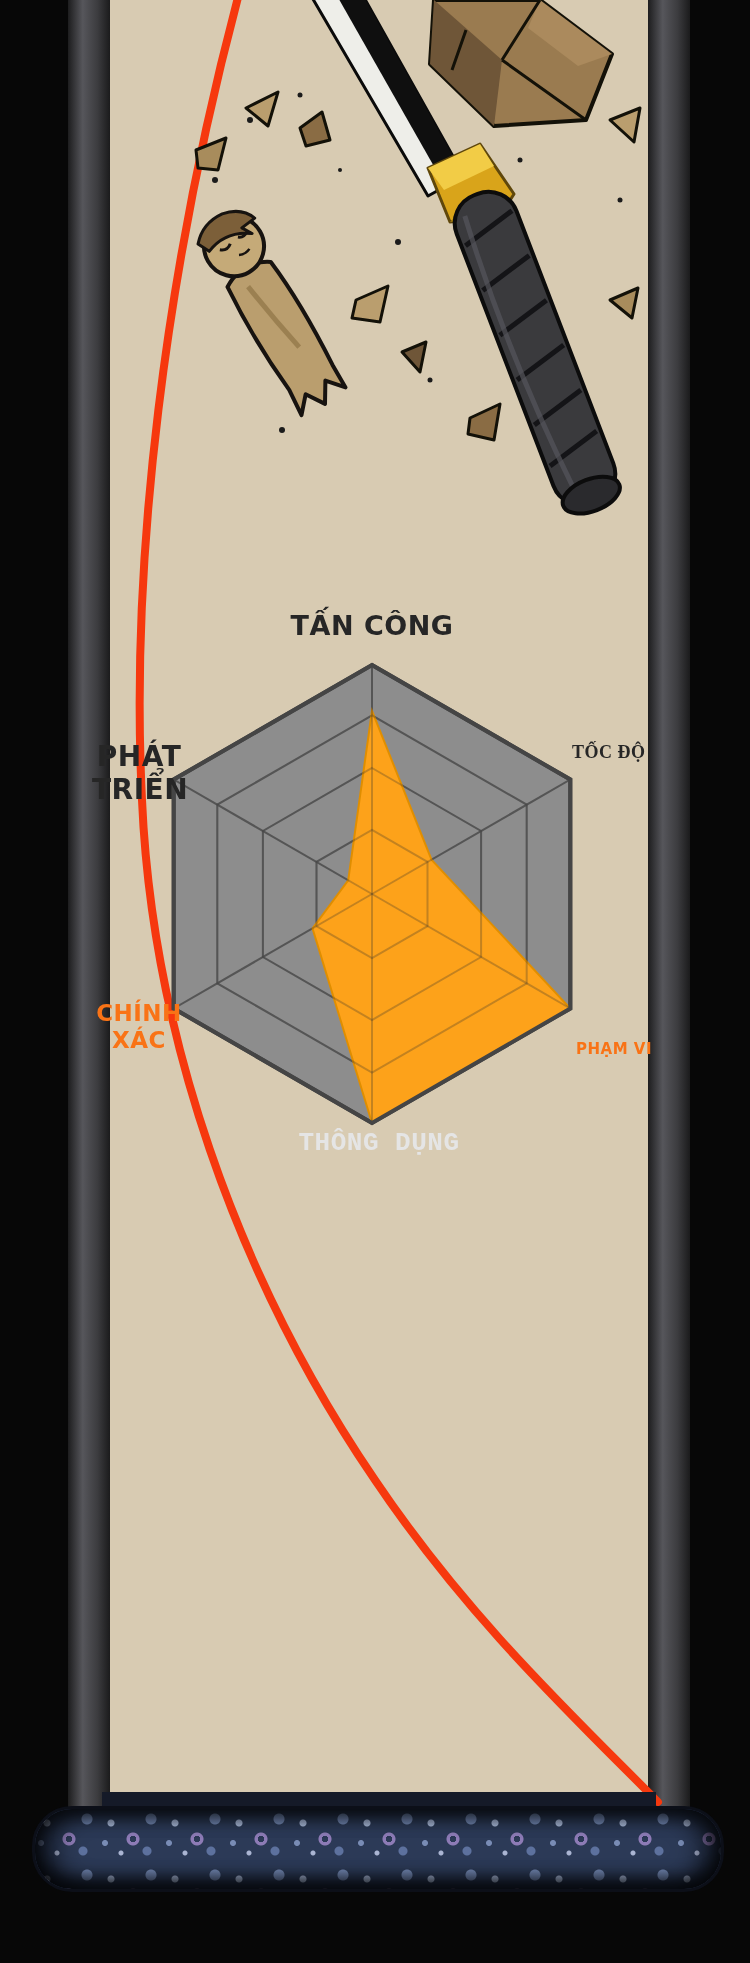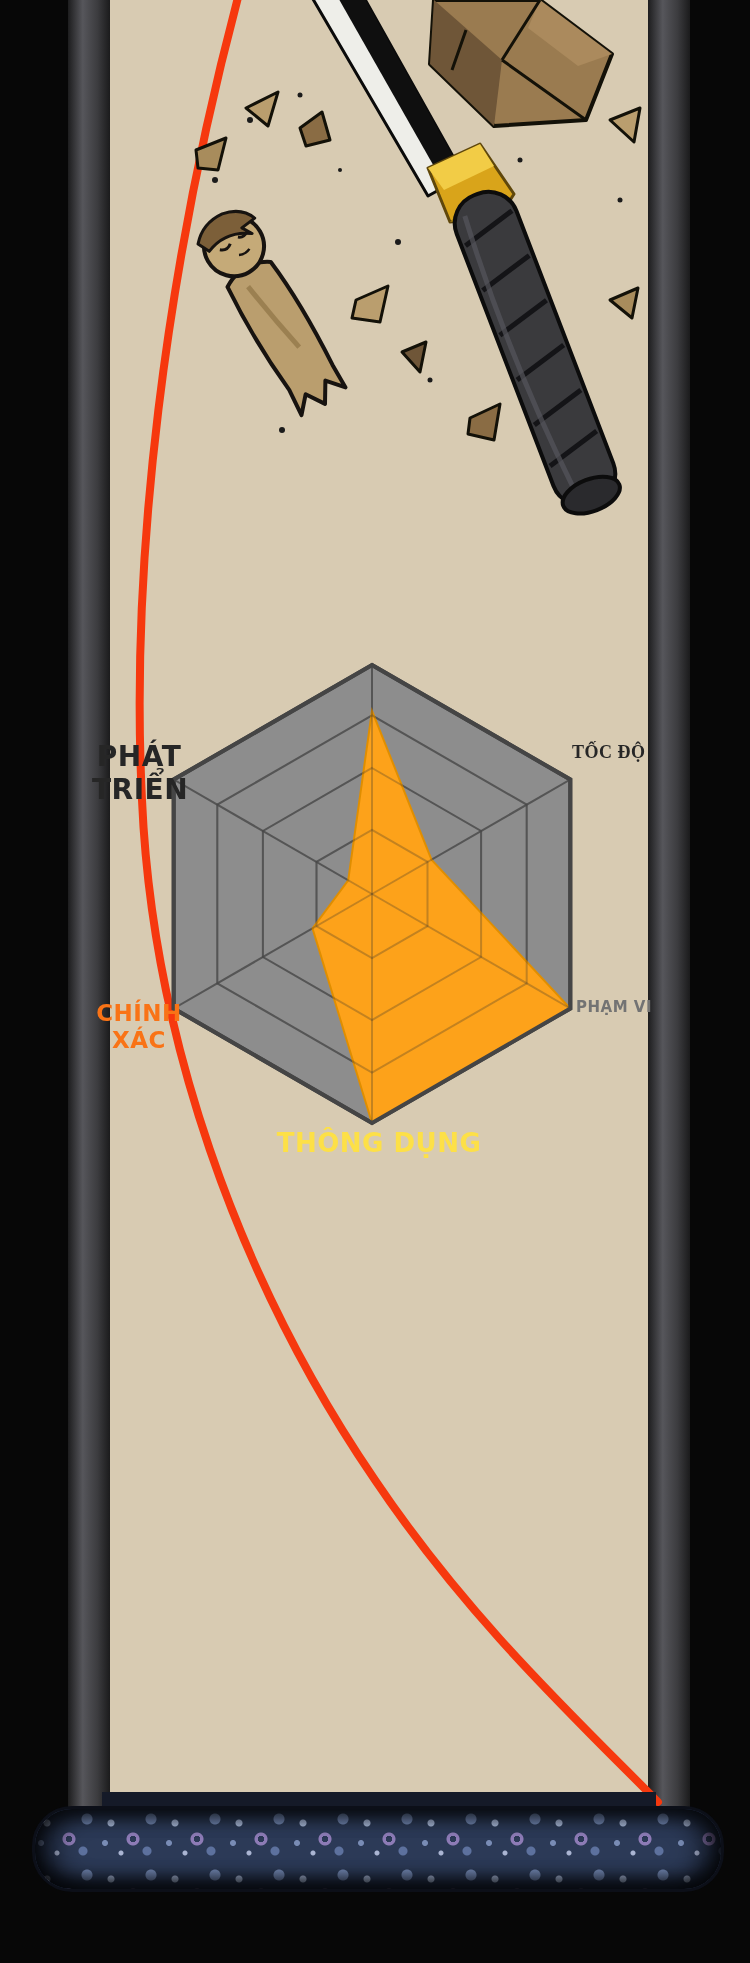--- a/index.html
+++ b/index.html
@@ -118,22 +118,23 @@
       <polygon points="242.0,85.4 396.7,174.7 396.7,353.3 242.0,442.6 87.3,353.3 87.3,174.7" fill="none" stroke="rgba(45,45,45,0.28)" stroke-width="2"></polygon>
       <line x1="242" y1="264" x2="242" y2="35" stroke="rgba(45,45,45,0.28)" stroke-width="2"></line>
       <line x1="242" y1="264" x2="440.31981746663644" y2="149.5" stroke="rgba(45,45,45,0.28)" stroke-width="2"></line>
       <line x1="242" y1="264" x2="440.31981746663644" y2="378.5" stroke="rgba(45,45,45,0.28)" stroke-width="2"></line>
       <line x1="242" y1="264" x2="242" y2="493" stroke="rgba(45,45,45,0.28)" stroke-width="2"></line>
       <line x1="242" y1="264" x2="43.680182533363535" y2="378.5" stroke="rgba(45,45,45,0.28)" stroke-width="2"></line>
       <line x1="242" y1="264" x2="43.68018253336356" y2="149.49999999999997" stroke="rgba(45,45,45,0.28)" stroke-width="2"></line>
       <polygon points="242.0,35.0 440.3,149.5 440.3,378.5 242.0,493.0 43.7,378.5 43.7,149.5" fill="none" stroke="#454545" stroke-width="4"></polygon>
     </svg>
 
+  <div class="rlabel" id="lb-attack" style="color: rgb(38, 38, 38);">TẤN CÔNG</div>
   <div class="rlabel" id="lb-speed" style="color: rgb(38, 38, 38); font-family: Liberation Serif, serif;">TỐC ĐỘ</div>
-  <div class="rlabel" id="lb-range" style="color: #737373;">PHẠM VI</div>
-  <div class="rlabel" id="lb-versatility" style="color: #fde047;">THÔNG DỤNG</div>
+  <div class="rlabel" id="lb-range" style="color: #f97316; margin-top: 42px;">PHẠM VI</div>
+  <div class="rlabel" id="lb-versatility" style="color: #e5e5e5; font-family: Liberation Mono, monospace;">THÔNG DỤNG</div>
   <div class="rlabel" id="lb-accuracy" style="color: #f97316;">CHÍNH XÁC</div>
   <div class="rlabel" id="lb-growth" style="color: rgb(38, 38, 38);">PHÁT TRIỂN</div>
 
   <div class="roller-strip"></div>
   <div class="roller" style="background-color: rgb(44, 58, 87);"></div>
 
 </div>
 
 </body></html>

